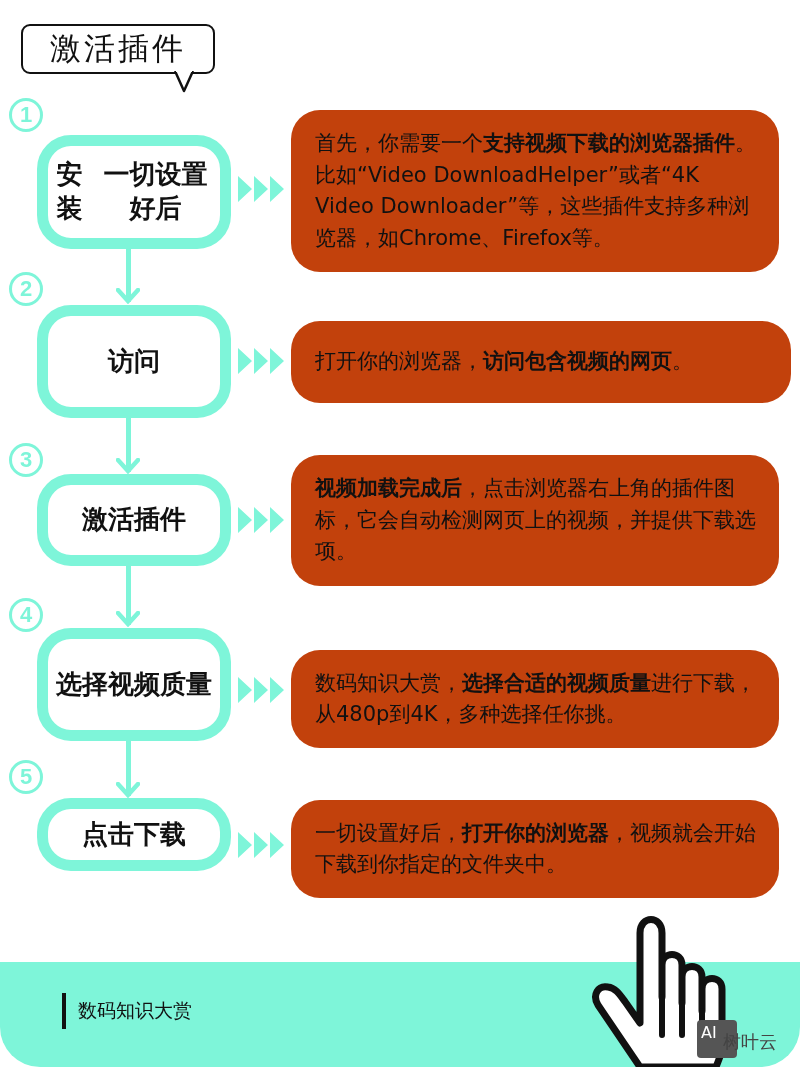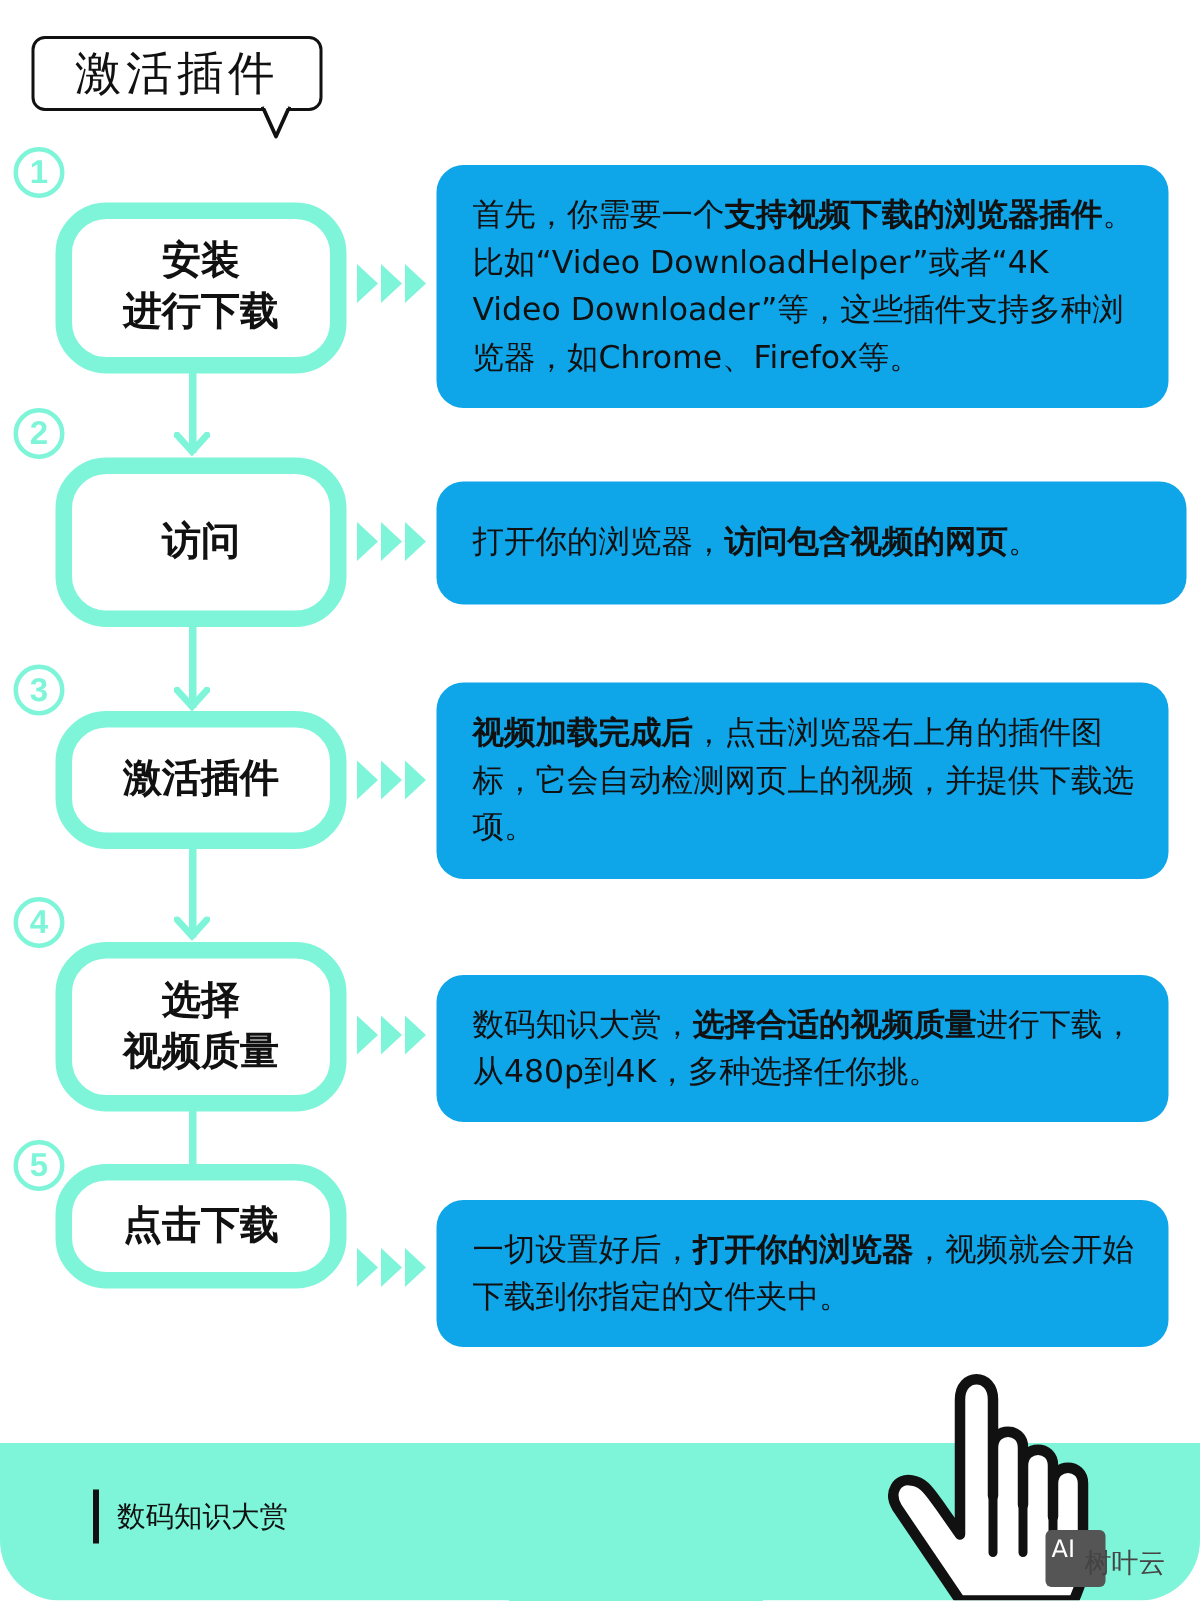--- a/index.html
+++ b/index.html
@@ -21,29 +21,29 @@
     display: flex; align-items: center; justify-content: center;
     font-family: "Liberation Sans", sans-serif;
   }
 
   .vline { position: absolute; left: 126px; width: 5px; background: #7ef5d9; }
   .arrowhead { position: absolute; left: 116px; width: 24px; height: 16px; }
 
   .lbox {
     position: absolute; left: 37px; width: 194px;
     border: 11px solid #7ef5d9; border-radius: 34px; background: #fff;
-    display: flex; flex-direction: column; align-items: center; justify-content: center;
+    display: flex; flex-direction: row; align-items: center; justify-content: center;
     font-size: 26px; font-weight: bold; line-height: 1.3; color: #111; text-align: center;
   }
 
   .chev { position: absolute; left: 238px; width: 48px; height: 26px; }
 
   .rbox {
     position: absolute; left: 291px; width: 488px;
-    background: #0ea5e9; border-radius: 18px;
+    background: #c2410c; border-radius: 29px;
     display: flex; align-items: center;
     padding: 0 22px 0 24px;
     font-size: 21px; line-height: 1.5; color: #111;
   }
   .rbox b { font-weight: bold; }
 
   .footer {
     position: absolute; left: 0; top: 962px; width: 800px; height: 105px;
     background: #7ef5d9; border-radius: 0 0 40px 40px;
   }
@@ -84,21 +84,21 @@
 <svg class="arrowhead" style="top:611px" viewBox="0 0 24 16">
     <path d="M2 2 L12 13 L22 2" fill="none" stroke="#7ef5d9" stroke-width="4.5" stroke-linecap="round"></path>
   </svg>
 <div class="vline" style="top:738px;height:58px"></div>
 <svg class="arrowhead" style="top:782px" viewBox="0 0 24 16">
     <path d="M2 2 L12 13 L22 2" fill="none" stroke="#7ef5d9" stroke-width="4.5" stroke-linecap="round"></path>
   </svg>
 
 <div class="lbox" style="top:135px;height:114px">
   <span>安装</span>
-  <span>进行下载</span>
+  <span>一切设置好后</span>
 </div>
 <svg class="chev" style="top:176px" viewBox="0 0 48 26">
   <path d="M0 0 L14 13 L0 26Z M16 0 L30 13 L16 26Z M32 0 L46 13 L32 26Z" fill="#7ef5d9"></path>
 </svg>
 <div class="rbox" style="top:110px;height:162px">
   <p>
     <span>首先，你需要一个</span><b>支持视频下载的浏览器插件</b><span>。比如“Video DownloadHelper”或者“4K Video Downloader”等，这些插件支持多种浏览器，如Chrome、Firefox等。</span>
   </p>
 </div>
 
@@ -132,21 +132,21 @@
 </div>
 <svg class="chev" style="top:677px" viewBox="0 0 48 26">
   <path d="M0 0 L14 13 L0 26Z M16 0 L30 13 L16 26Z M32 0 L46 13 L32 26Z" fill="#7ef5d9"></path>
 </svg>
 <div class="rbox" style="top:650px;height:98px">
   <p>
     <span>数码知识大赏，</span><b>选择合适的视频质量</b><span>进行下载，从480p到4K，多种选择任你挑。</span>
   </p>
 </div>
 
-<div class="lbox" style="top:776px;height:83px">
+<div class="lbox" style="top:798px;height:73px">
   <span>点击下载</span>
 </div>
 <svg class="chev" style="top:832px" viewBox="0 0 48 26">
   <path d="M0 0 L14 13 L0 26Z M16 0 L30 13 L16 26Z M32 0 L46 13 L32 26Z" fill="#7ef5d9"></path>
 </svg>
 <div class="rbox" style="top:800px;height:98px">
   <p>
     <span>一切设置好后，</span><b>打开你的浏览器</b><span>，视频就会开始下载到你指定的文件夹中。</span>
   </p>
 </div>

